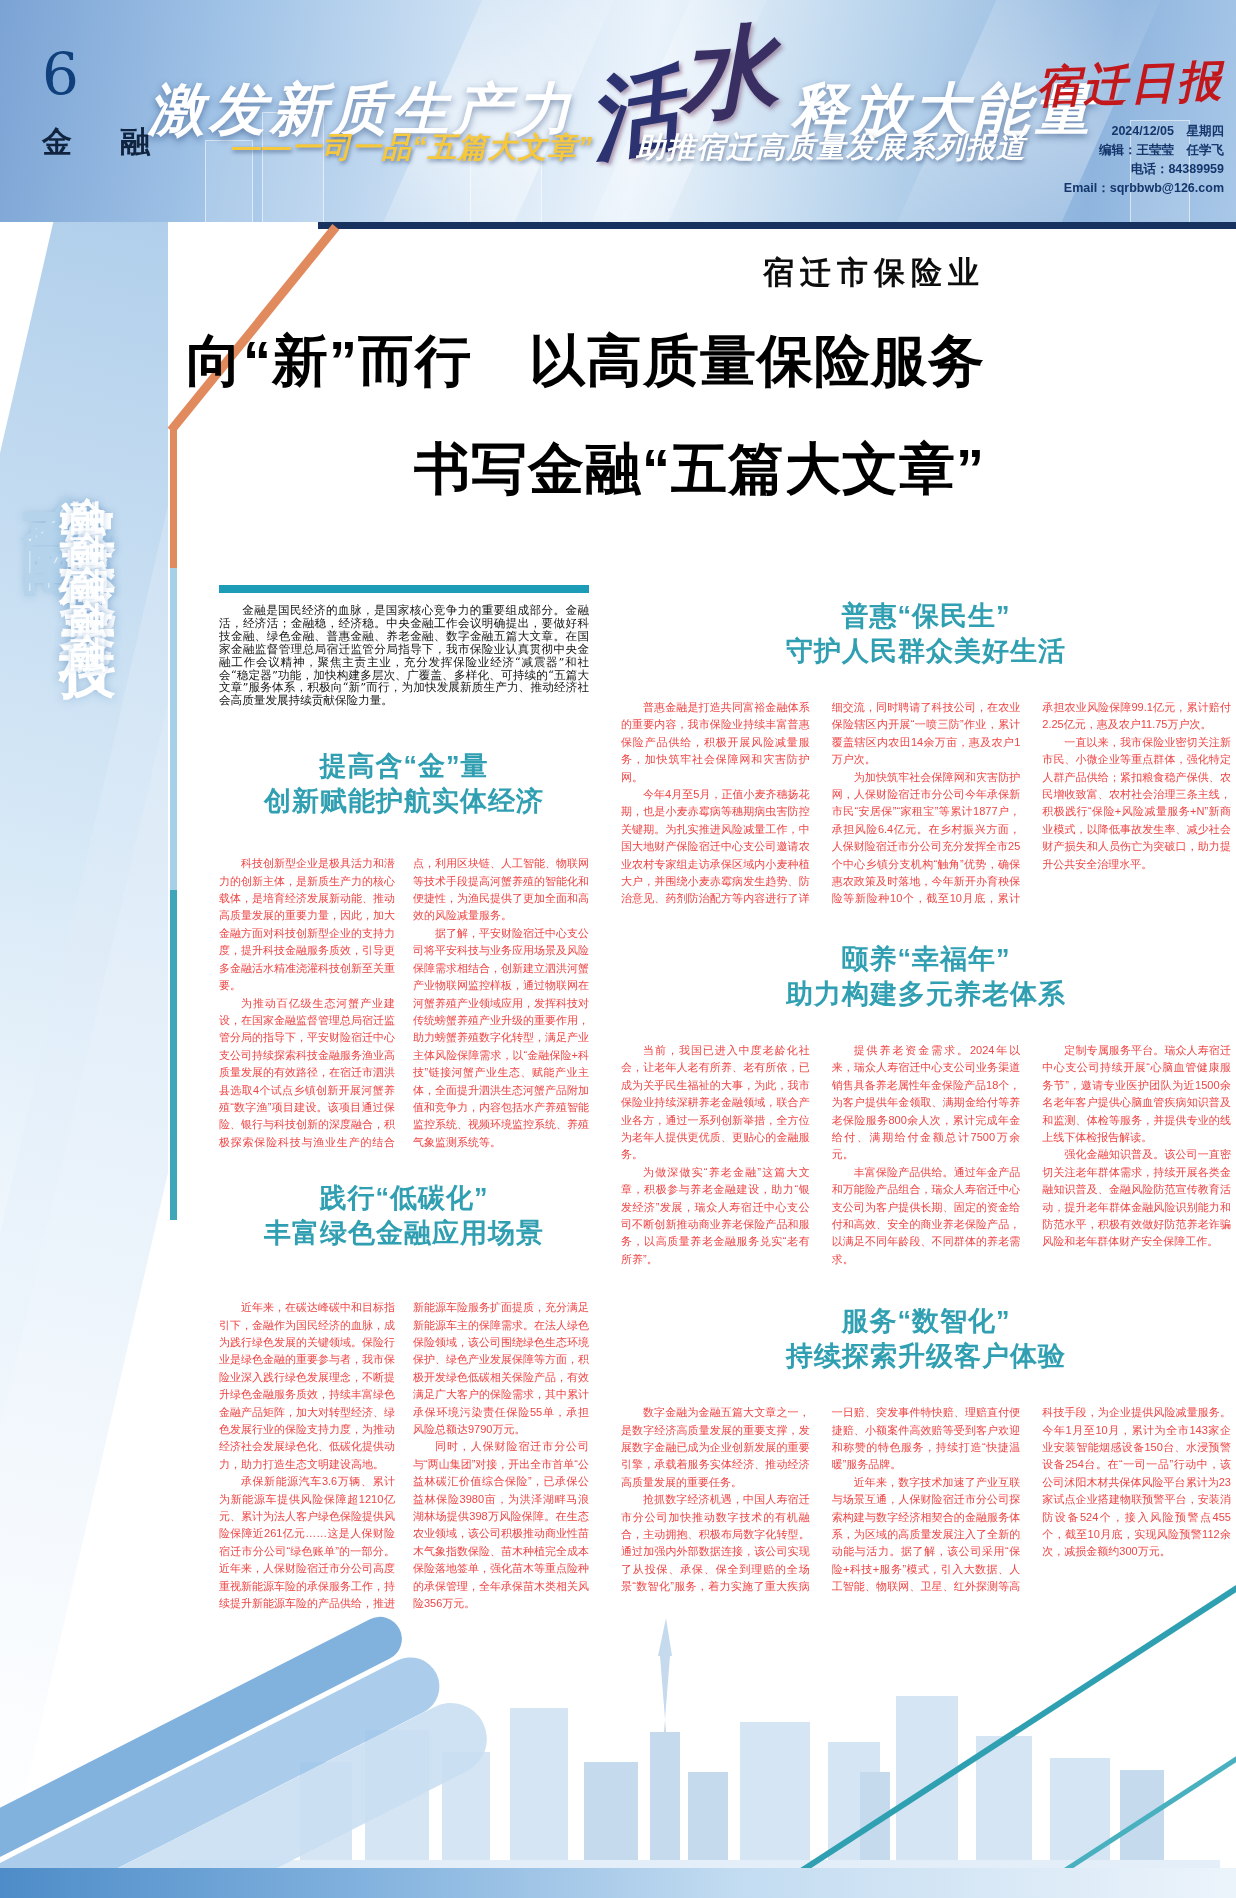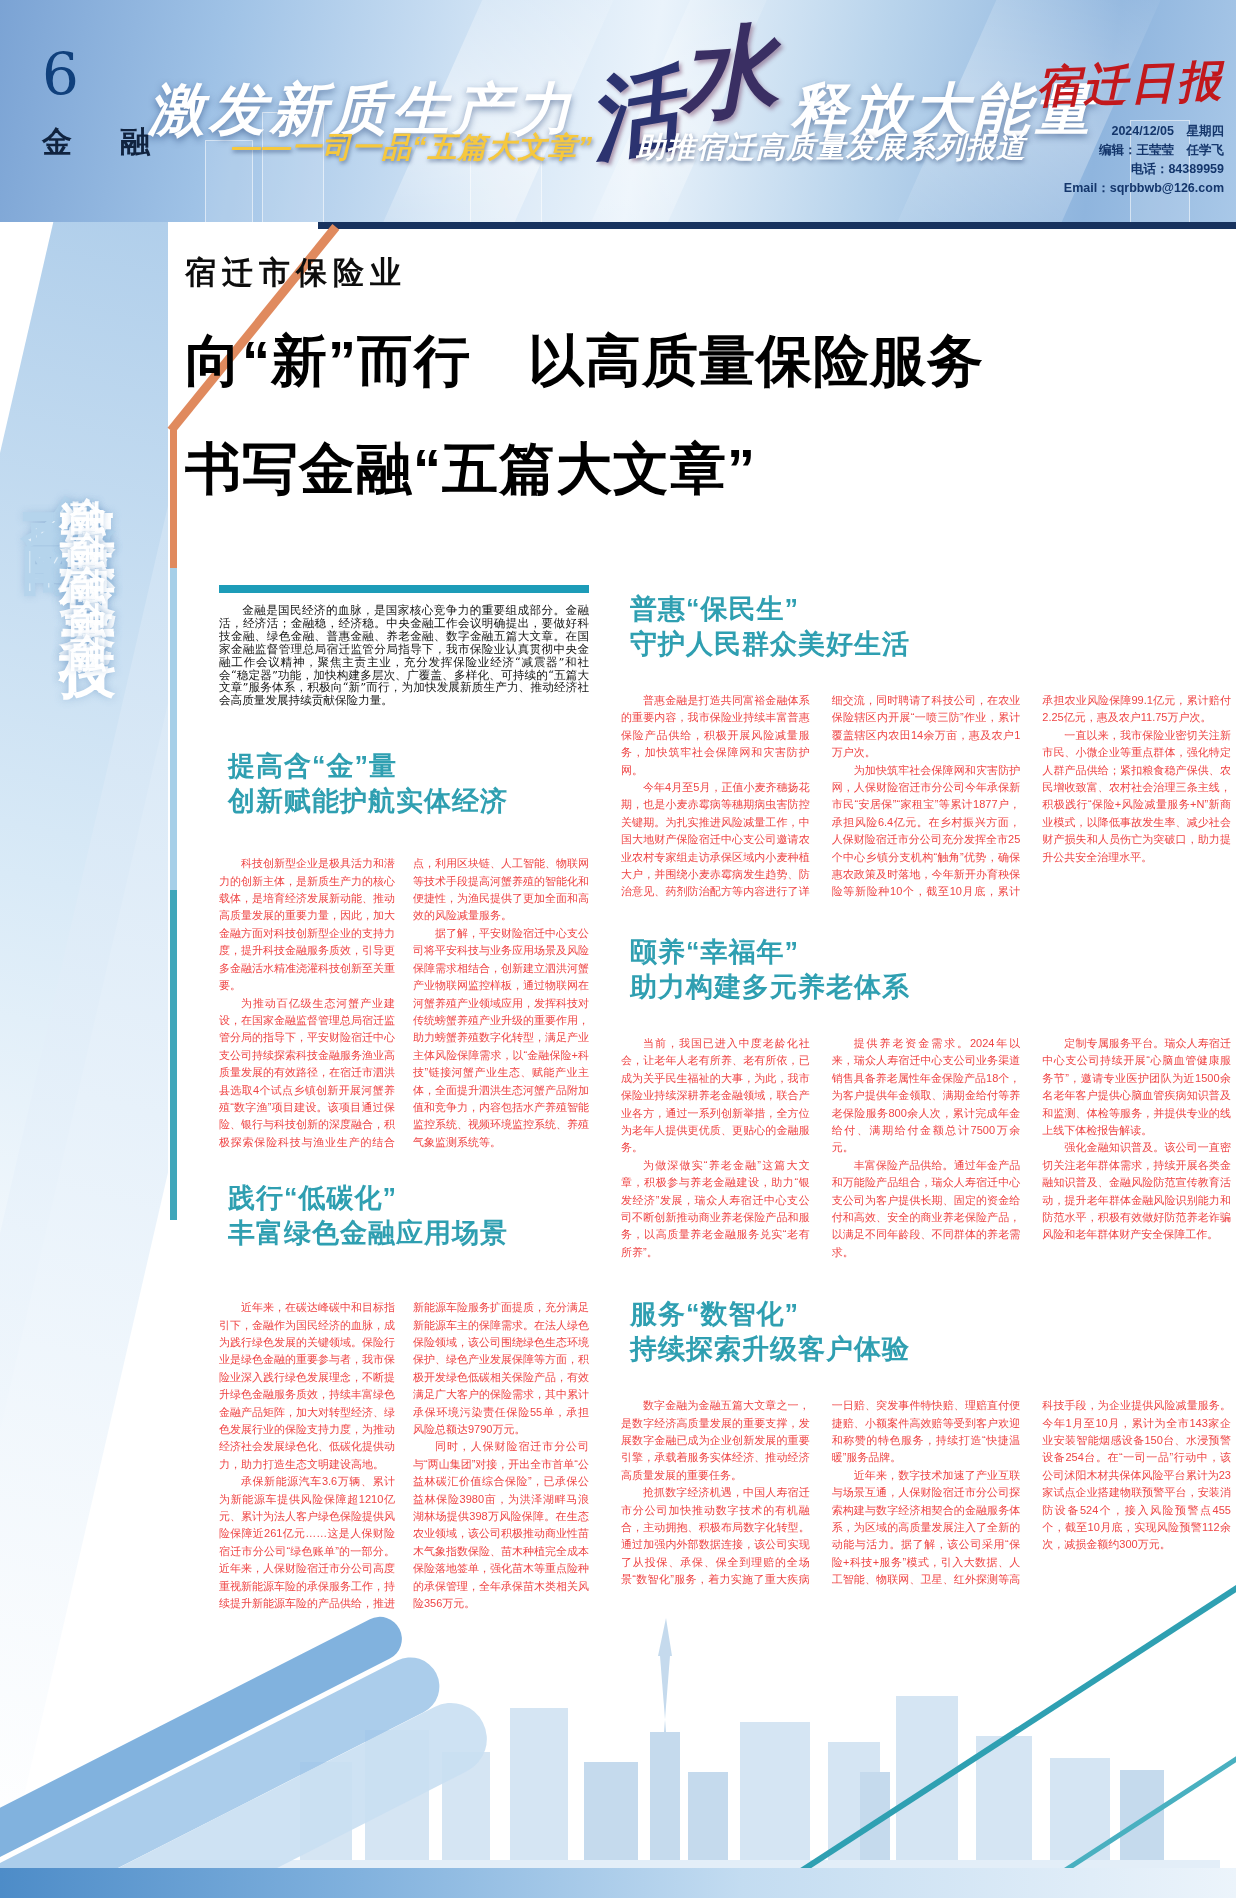--- a/index.html
+++ b/index.html
@@ -61,32 +61,32 @@
 
   
   .frame-top{position:absolute;left:318px;top:222px;width:918px;height:7px;background:#17325e;z-index:2;}
   .frame-diag{position:absolute;left:171px;top:426px;width:262px;height:9px;background:#e08a5e;
     transform-origin:0 50%;transform:rotate(-51deg);z-index:2;}
   .frame-left-0{position:absolute;left:170px;top:430px;width:7px;height:138px;background:#e08a5e;z-index:2;}
   .frame-left-1{position:absolute;left:170px;top:568px;width:7px;height:322px;background:#a6cfe8;z-index:2;}
   .frame-left-2{position:absolute;left:170px;top:890px;width:7px;height:330px;background:#3fa6ba;z-index:2;}
 
   
-  .headline-block{position:absolute;left:185px;top:252px;width:800px;text-align:left;z-index:3;}
+  .headline-block{position:absolute;left:185px;top:252px;width:800px;text-align:right;z-index:3;}
   .kicker{font-size:31px;font-weight:bold;color:#0d0d0d;letter-spacing:6px;}
   .headline{margin-top:26px;font-size:56px;line-height:82px;font-weight:900;color:#000;letter-spacing:1px;white-space:nowrap;}
 
   
   .col-group{position:absolute;z-index:3;}
   .group-left{left:219px;top:585px;width:370px;}
   .group-right{left:621px;top:583px;width:610px;}
   .intro-rule{height:8px;background:#1d9cb8;margin-bottom:11px;}
   .intro{font-family:"DejaVu Serif",serif;font-size:11.6px;line-height:12.9px;color:#141414;
     text-align:justify;text-indent:2em;margin:0;}
-  .sec-head{margin:9px;text-align:left;color:#2f9fb1;font-weight:bold;font-size:27px;line-height:35px;letter-spacing:1px;}
+  .sec-head{margin:16px;text-align:center;color:#2f9fb1;font-weight:bold;font-size:27px;line-height:35px;letter-spacing:1px;}
   .sec-body{text-align:justify;color:#ef4444;font-size:11px;line-height:17.4px;column-gap:18px;}
   .cols2{column-count:2;}
   .cols3{column-count:3;column-gap:22px;}
   .sec-body p{margin:0;text-indent:2em;}
   .gl-sec1 .sec-head{margin-top:42px;}
   .gl-sec1 .sec-body{margin-top:36px;}
   .gl-sec2 .sec-head{margin-top:30px;}
   .gl-sec2 .sec-body{margin-top:48px;}
   .gr-sec1 .sec-body{margin-top:30px;}
   .gr-sec2 .sec-head{margin-top:34px;}

